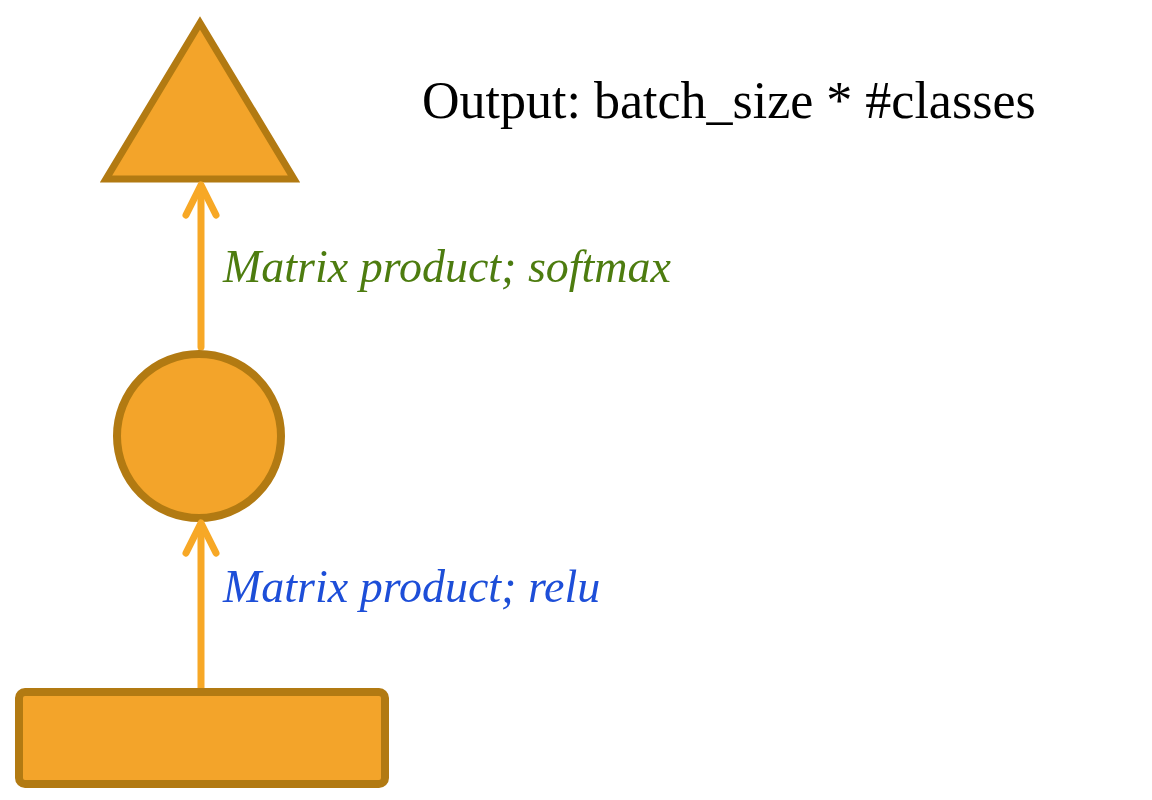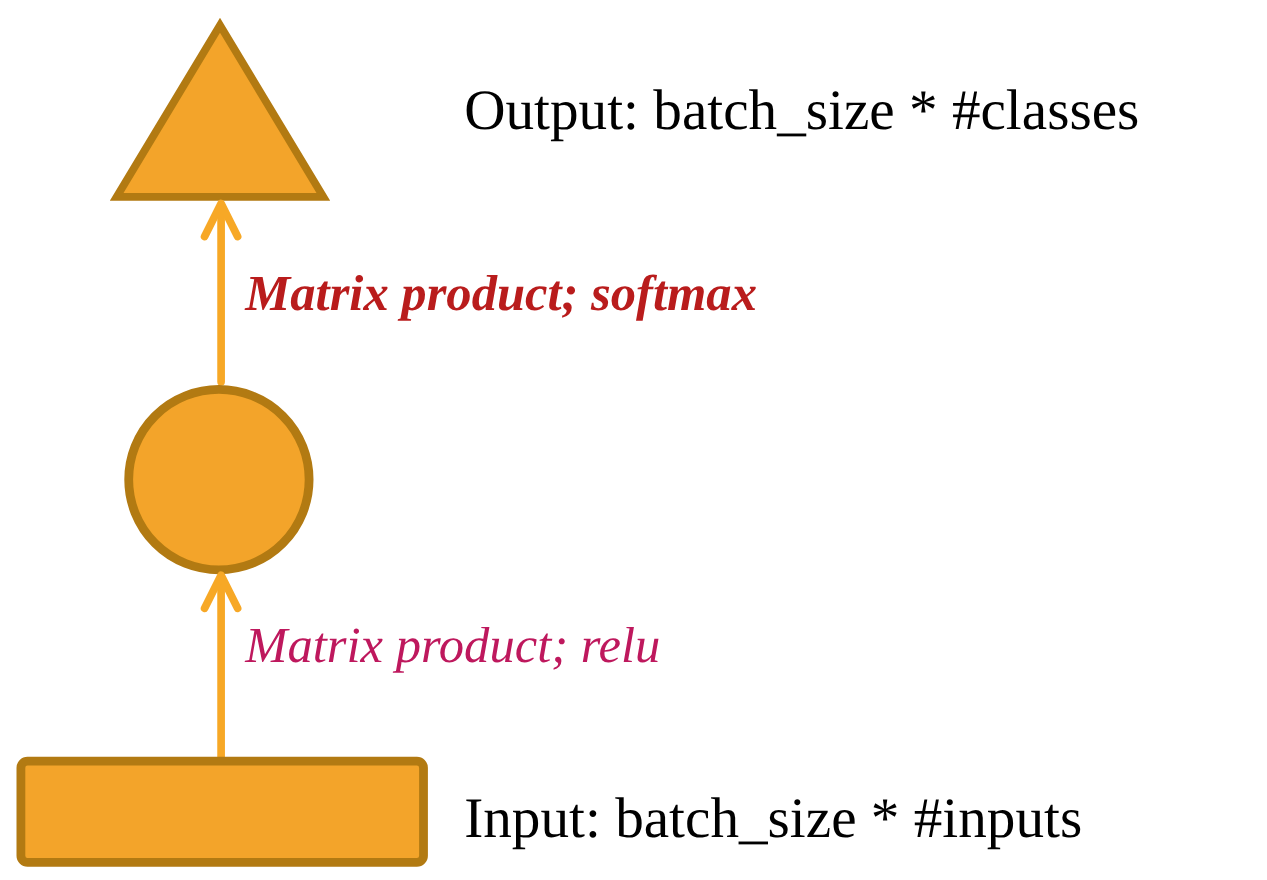--- a/index.html
+++ b/index.html
@@ -64,20 +64,19 @@
     <g stroke-width="7" fill="none" stroke-linecap="round" stroke-linejoin="round" stroke="#F7A826">
       <line x1="201" y1="528" x2="201" y2="689"></line>
       <polyline points="186,553 201,523 216,553"></polyline>
     </g>
 
     <rect x="19" y="692" width="366" height="92" rx="6" stroke-width="8" fill="#F3A42A" stroke="#B27A12"></rect>
   </svg>
 
   <div class="label node-label label-output" style="color: rgb(0, 0, 0);">Output: batch_size * #classes</div>
 
-  <div class="label edge-label label-softmax" style="color: #b91c1c; font-weight: bold;">Matrix product; softmax</div>
+  <div class="label edge-label label-softmax" style="color: #4d7c0f;">Matrix product; softmax</div>
 
 
-  <div class="label edge-label label-relu" style="color: #be185d; text-align: right;">Matrix product; relu</div>
+  <div class="label edge-label label-relu" style="color: #1d4ed8; text-align: right;">Matrix product; relu</div>
 
-  <div class="label node-label label-input" style="color: rgb(0, 0, 0);">Input: batch_size * #inputs</div>
 
 </div>
 
 </body></html>

